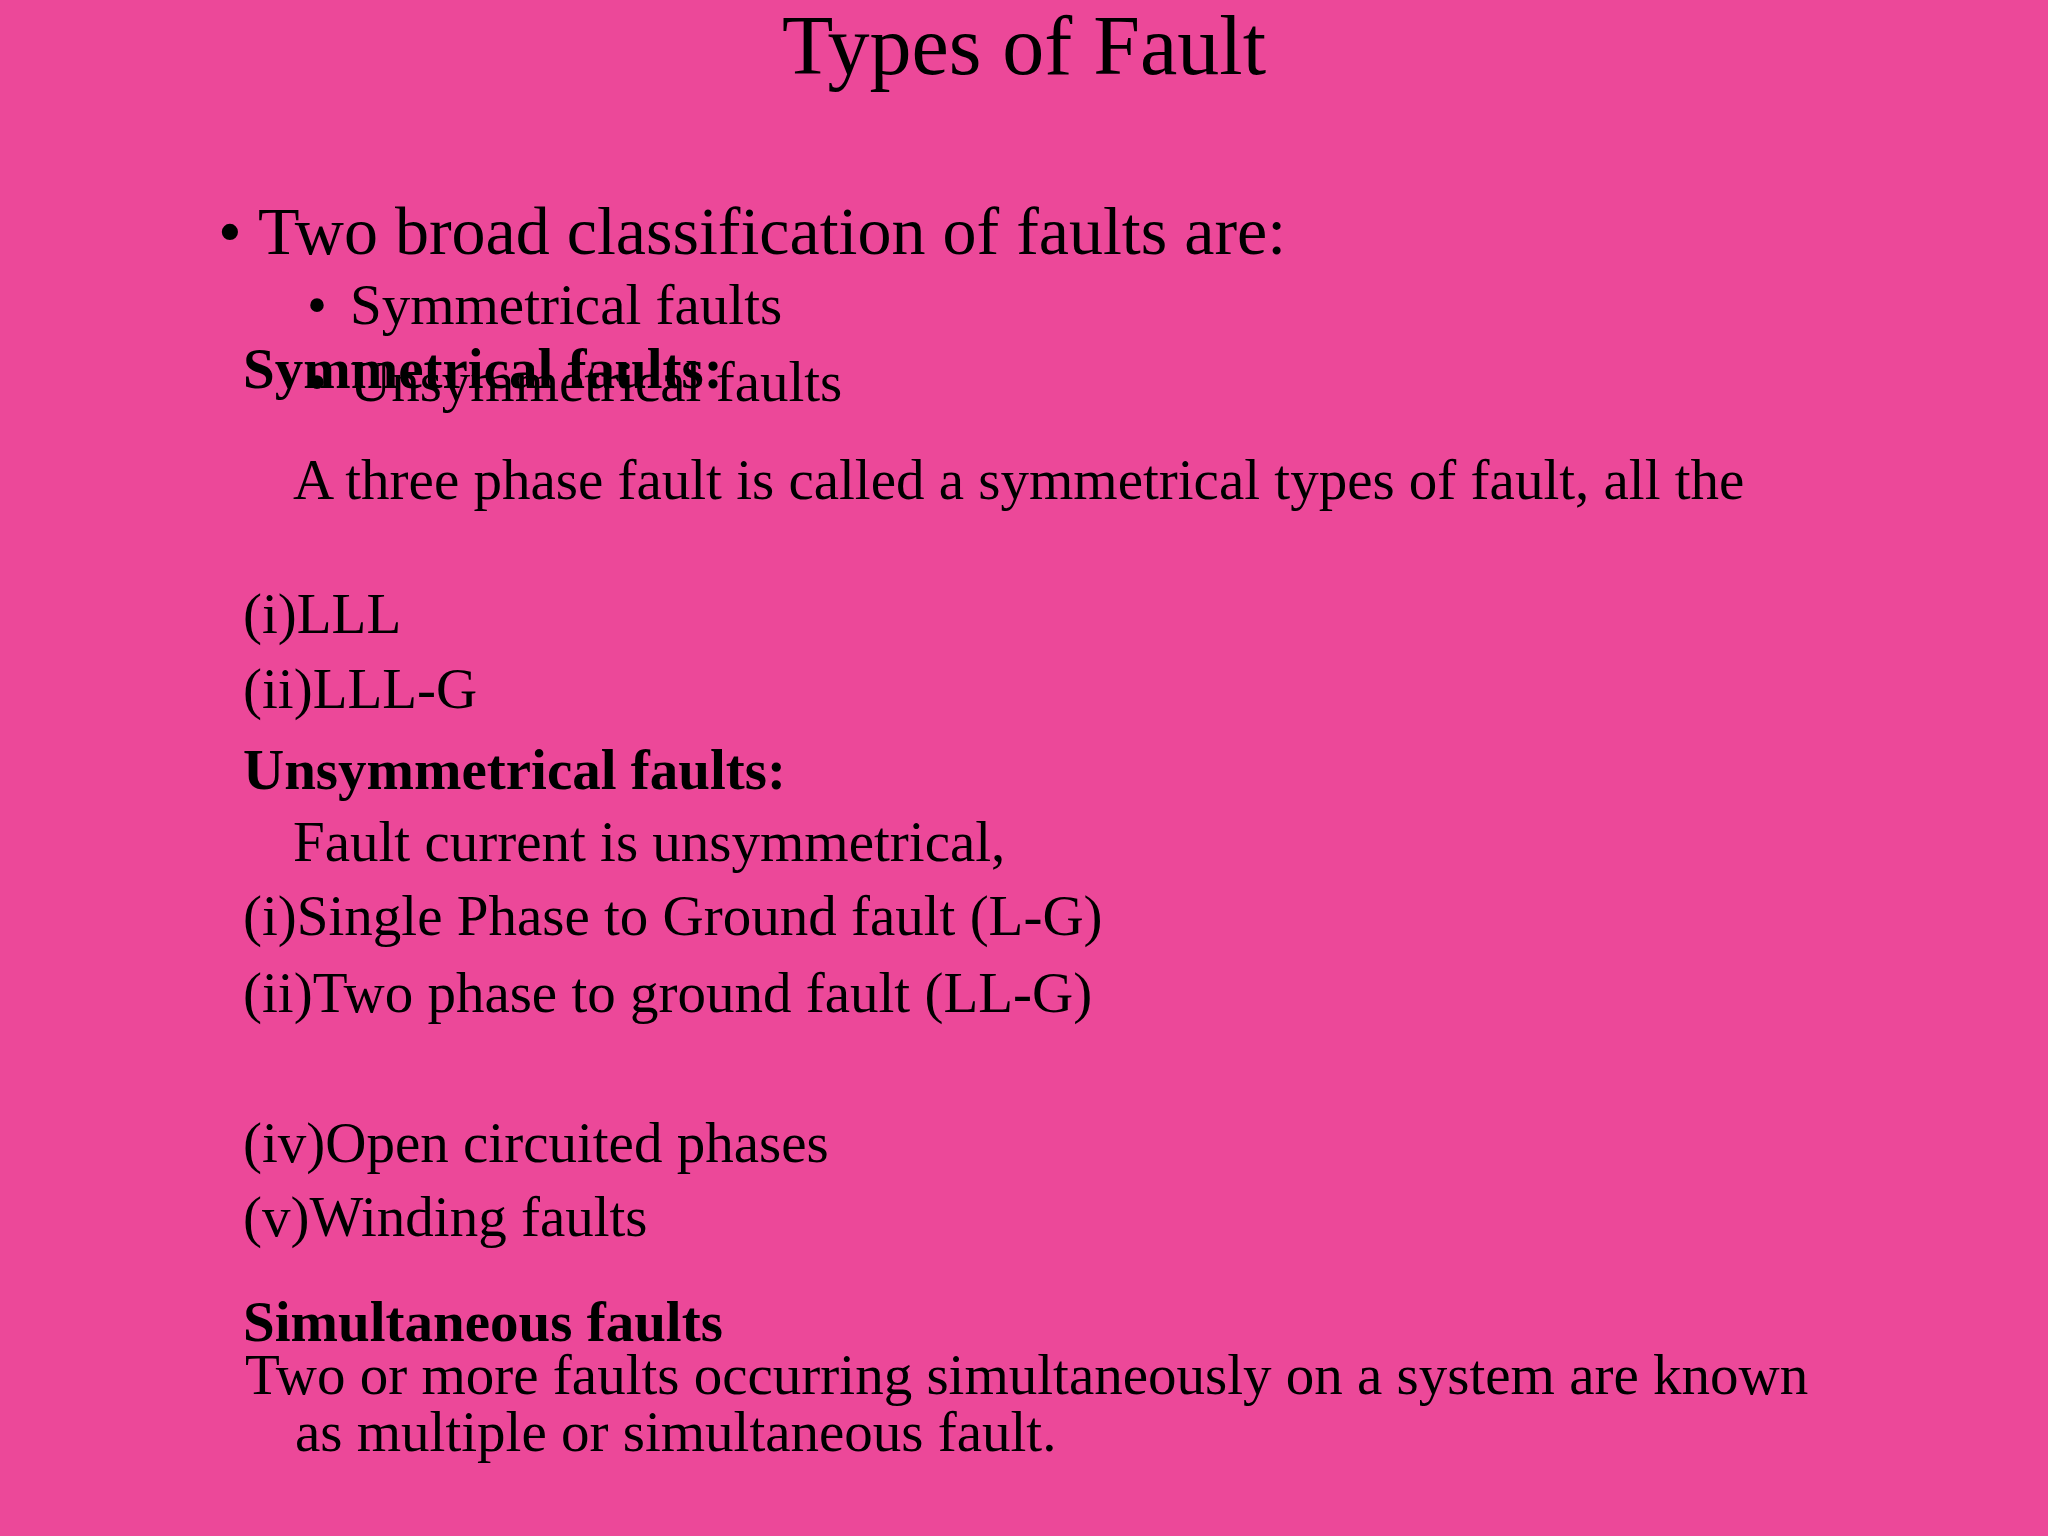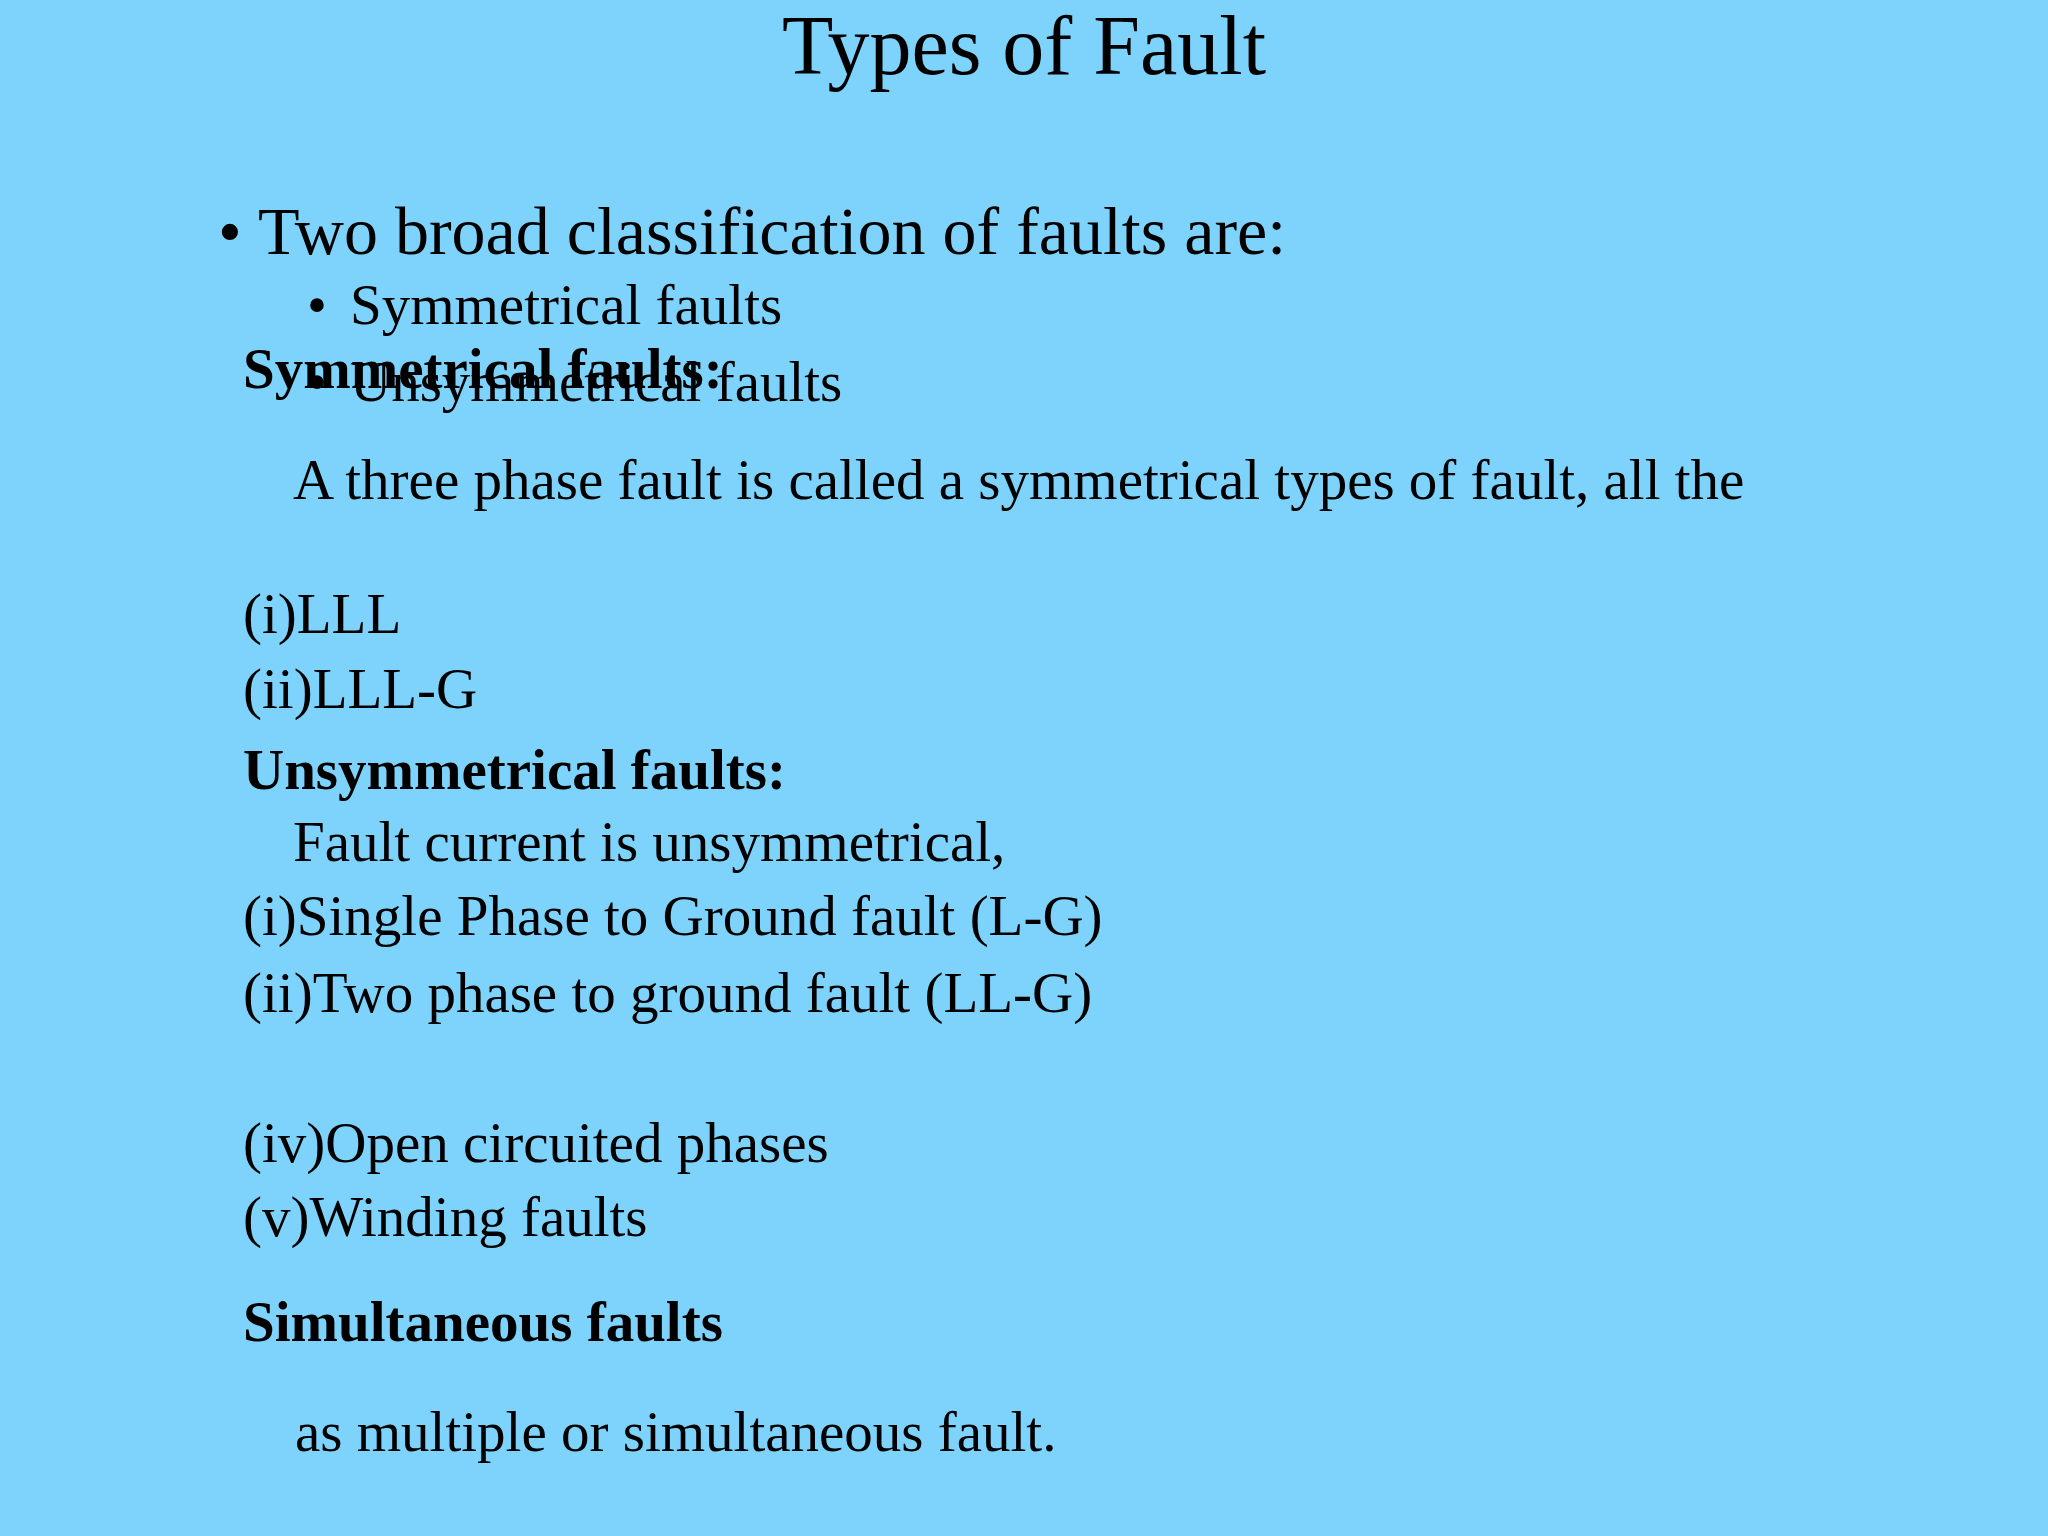--- a/index.html
+++ b/index.html
@@ -9,21 +9,21 @@
   body {
     width: 2048px;
     height: 1536px;
     background: #ffffff;
     overflow: hidden;
   }
   .slide {
     position: relative;
     width: 2048px;
     height: 1536px;
-    background: #7dd3fc;
+    background: #ec4899;
     color: #000000;
     font-family: "Liberation Serif", "DejaVu Serif", serif;
   }
   .line {
     position: absolute;
     line-height: 1;
     white-space: pre;
     color: #000000;
   }
   .f-title { font-size: 84px; }
@@ -80,16 +80,17 @@
 
   <div class="line f-body" style="top:964px; left:243px;">(ii)Two phase to ground fault (LL-G)</div>
 
 
   <div class="line f-body" style="top:1188px; left:243px;">(v)Winding faults</div>
 
   <div class="line f-body" style="top:1114px; left:243px;">(iv)Open circuited phases</div>
 
   <div class="line f-body bold" style="top:1261px; left:243px;margin-top:32px;">Simultaneous faults</div>
 
+  <div class="line f-body" style="top:1346px; left:245px;">Two or more faults occurring simultaneously on a system are known</div>
 
   <div class="line f-body" style="top:1403px; left:295px;">as multiple or simultaneous fault.</div>
 
 </div>
 
 </body></html>

